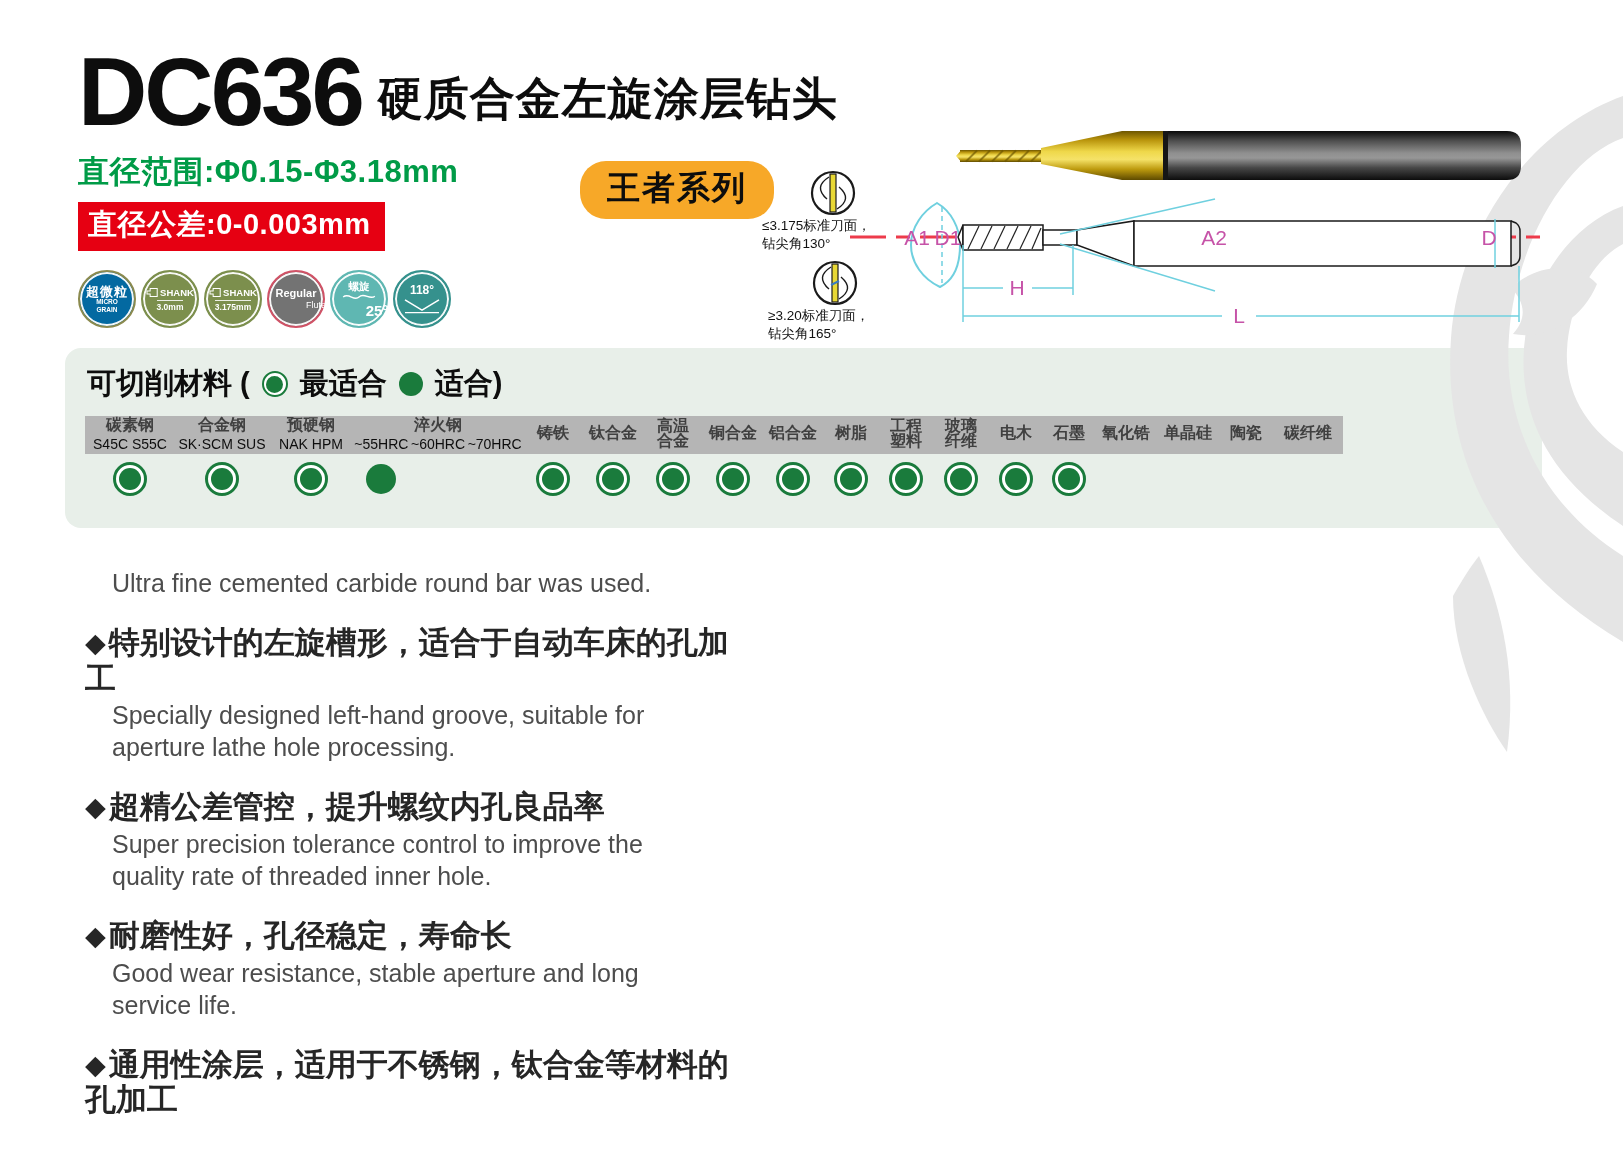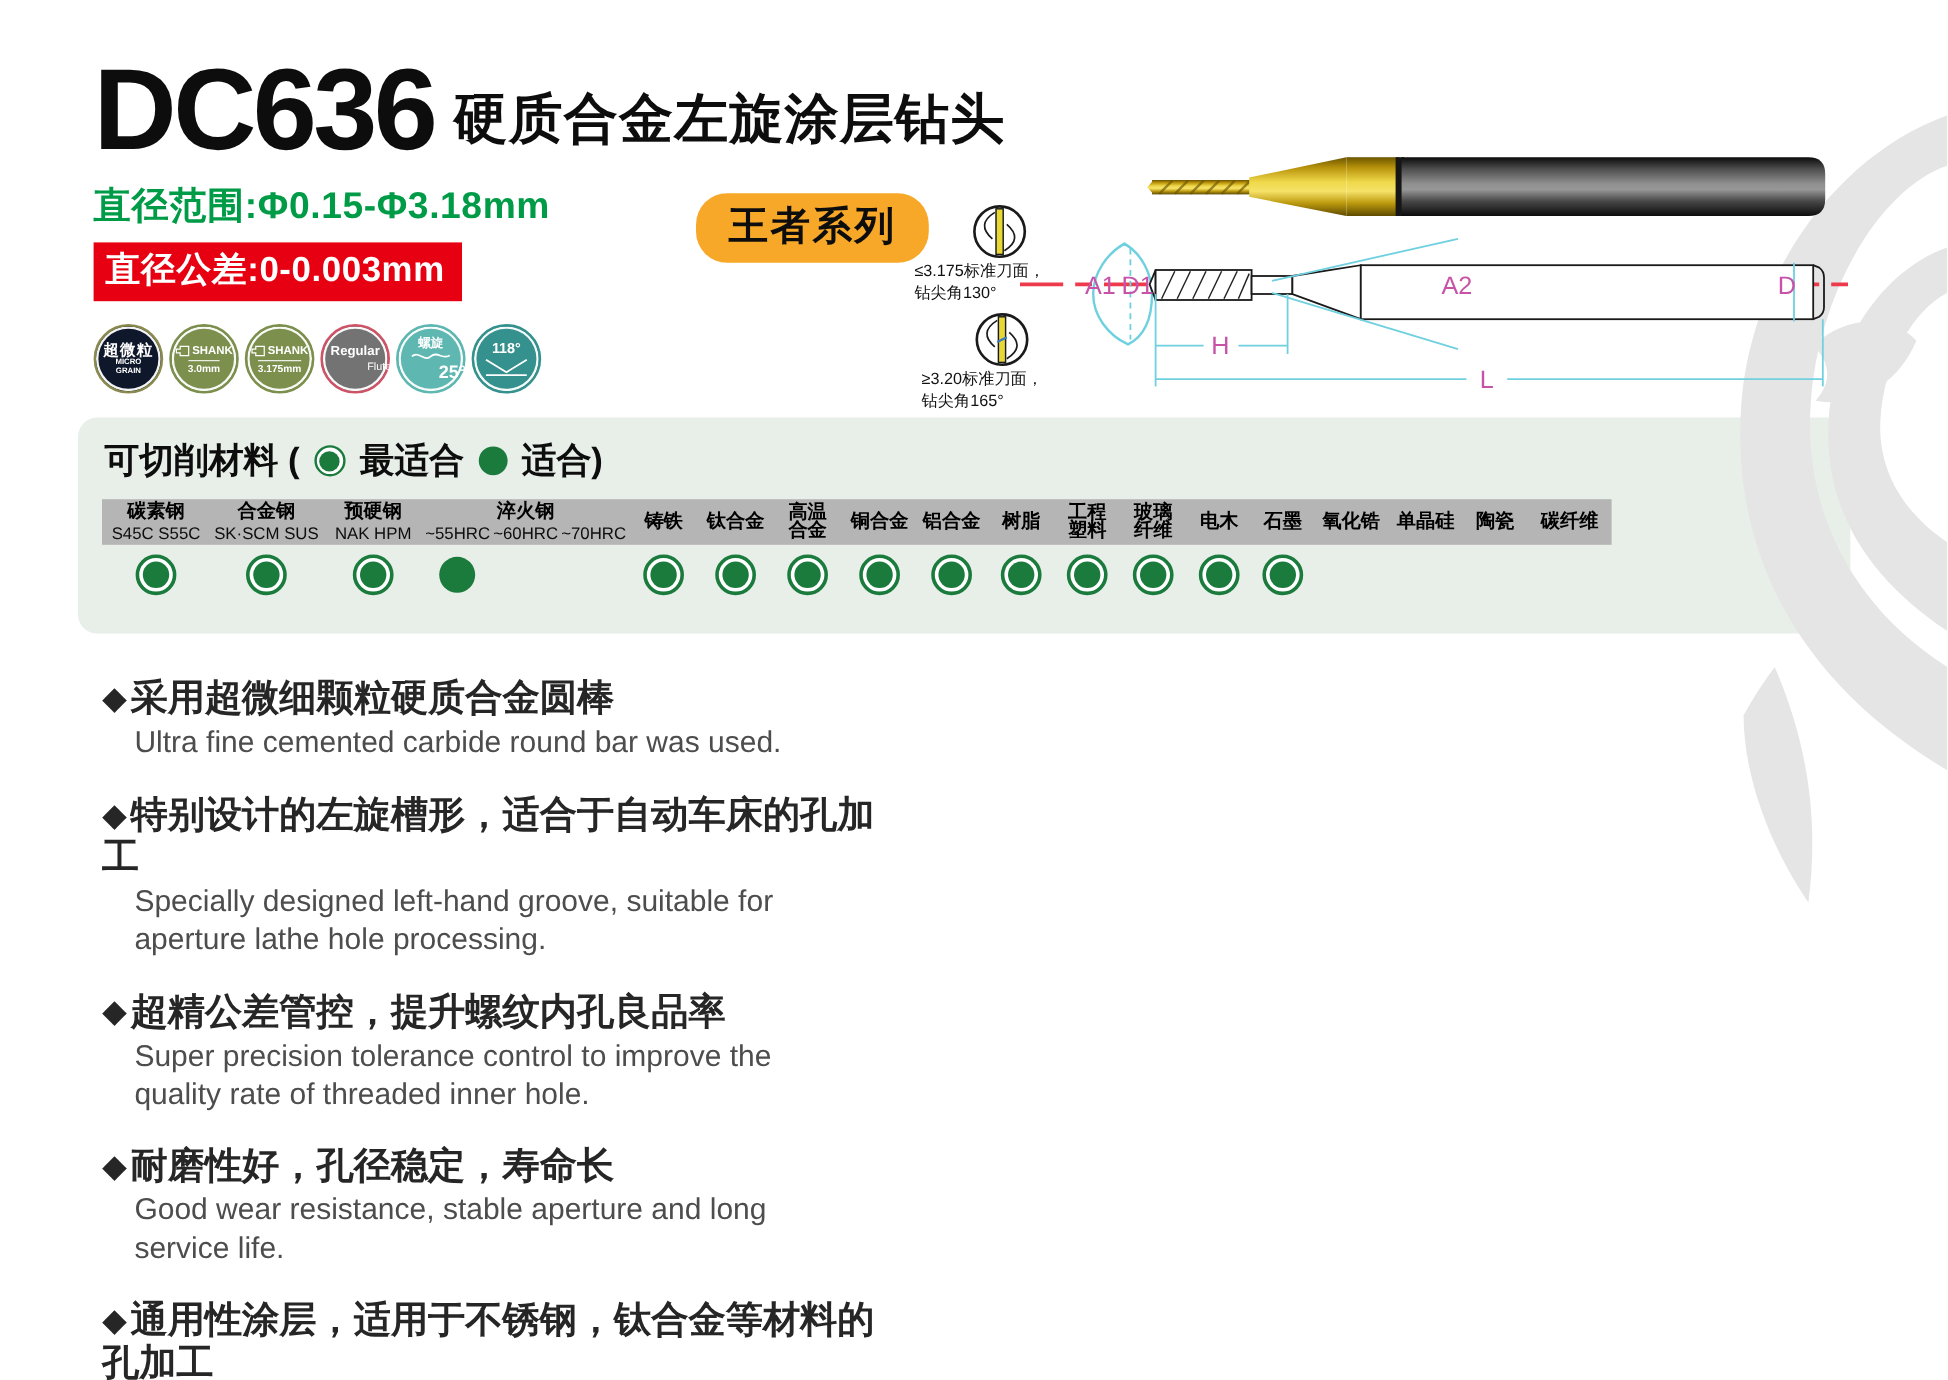--- a/index.html
+++ b/index.html
@@ -45,21 +45,21 @@
   .panel{position:absolute;left:65px;top:348px;width:1477px;height:180px;background:#E8EFE9;
          border-radius:16px;z-index:1;}
   .panel-title{position:absolute;left:22px;top:16px;display:flex;align-items:center;gap:12px;
                font-size:29px;font-weight:800;color:#0d0d0d;}
   .legend-dot-best{width:22px;height:22px;border-radius:50%;border:2.5px solid var(--green);
                    background:#fff;position:relative;}
   .legend-dot-best::after{content:"";position:absolute;inset:2.5px;border-radius:50%;background:var(--green);}
   .legend-dot-fit{width:24px;height:24px;border-radius:50%;background:var(--green);}
   .strip{position:absolute;left:20px;top:68px;height:38px;display:flex;background:#B5B5B5;align-items:stretch;}
   .mcell{display:flex;flex-direction:column;align-items:center;justify-content:center;height:100%;}
-  .mname{font-size:16px;font-weight:700;color:#000000;white-space:pre-line;text-align:center;line-height:.95;}
+  .mname{font-size:16px;font-weight:700;color:#404040;white-space:pre-line;text-align:center;line-height:.95;font-family:Liberation Mono, monospace;}
   .msub{font-size:14px;color:#0d0d0d;line-height:1;margin-top:2px;white-space:nowrap;}
   .qsubs{display:flex;width:100%;margin-top:2px;}
   .qsubs .msub{flex:1;text-align:center;margin-top:0;}
   .dotrow{position:absolute;left:20px;top:108px;display:flex;height:46px;}
   .dslot{display:flex;align-items:center;justify-content:center;}
   .qslots{display:flex;}
   .qslots .dslot{flex:1;}
   .dot{box-sizing:content-box;}
   .dot[data-rating="best"]{width:28px;height:28px;border-radius:50%;border:3px solid var(--green);
         background:#fff;position:relative;}
@@ -88,21 +88,21 @@
 
   <div class="hdr">
     <div class="title-row">
       <div class="model">DC636</div>
       <div class="title-zh">硬质合金左旋涂层钻头</div>
     </div>
     <div class="diameter">直径范围:Φ0.15-Φ3.18mm</div>
     <div><span class="tolerance">直径公差:0-0.003mm</span></div>
 
     <div class="badges">
-      <div class="badge" style="background: #0f172a; border-color: rgb(139, 138, 78);">
+      <div class="badge" style="background: #0369a1; border-color: rgb(139, 138, 78);">
         <div class="b-zh">超微粒</div>
         <div class="b-micro">MICRO</div>
         <div class="b-micro">GRAIN</div>
       </div>
       <div class="badge" style="background: rgb(124, 143, 77); border-color: rgb(124, 143, 77);">
         <div class="b-shank-top">
           <svg width="13" height="11" viewBox="0 0 16 14">
             <path d="M1 5 L5 5 L5 2 L14 2 L14 12 L5 12 L5 9 L1 9 Z" fill="none" stroke="#fff" stroke-width="1.3"></path>
           </svg>
           <span>SHANK</span>
@@ -386,21 +386,20 @@
           <span class="dot" data-rating="none"></span>
         </div>
       <div class="dslot" style="width:70px">
           <span class="dot" data-rating="none"></span>
         </div>
     </div>
   </div>
 
   <div class="features">
     <div class="feat">
-      <div class="feat-zh">采用超微细颗粒硬质合金圆棒</div>
       <div class="feat-en">Ultra fine cemented carbide round bar was used.</div>
     </div>
     <div class="feat">
       <div class="feat-zh">特别设计的左旋槽形，适合于自动车床的孔加工</div>
       <div class="feat-en">Specially designed left-hand groove, suitable for aperture lathe hole processing.</div>
     </div>
     <div class="feat">
       <div class="feat-zh">超精公差管控，提升螺纹内孔良品率</div>
       <div class="feat-en">Super precision tolerance control to improve the quality rate of threaded inner hole.</div>
     </div>

